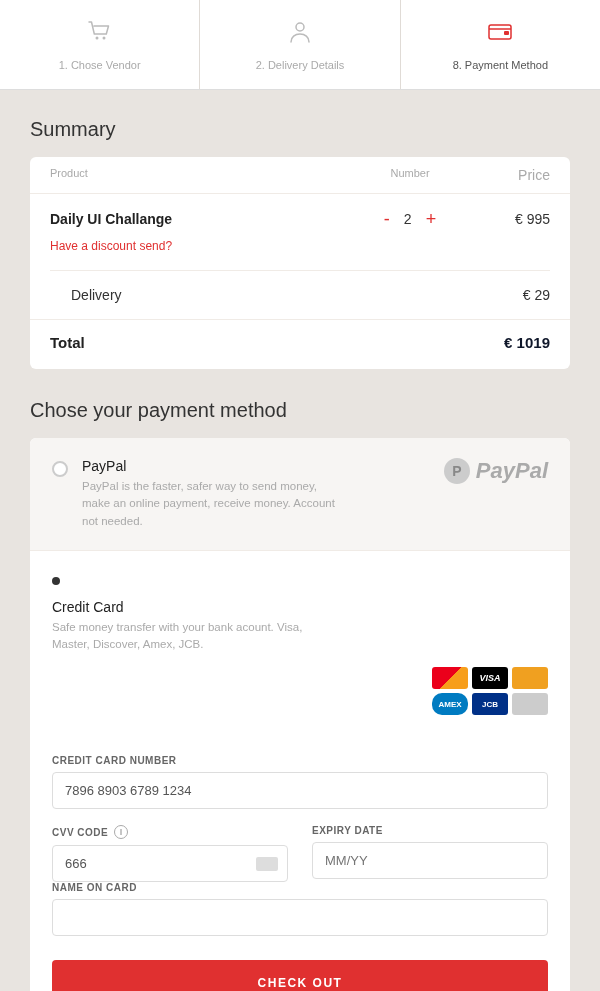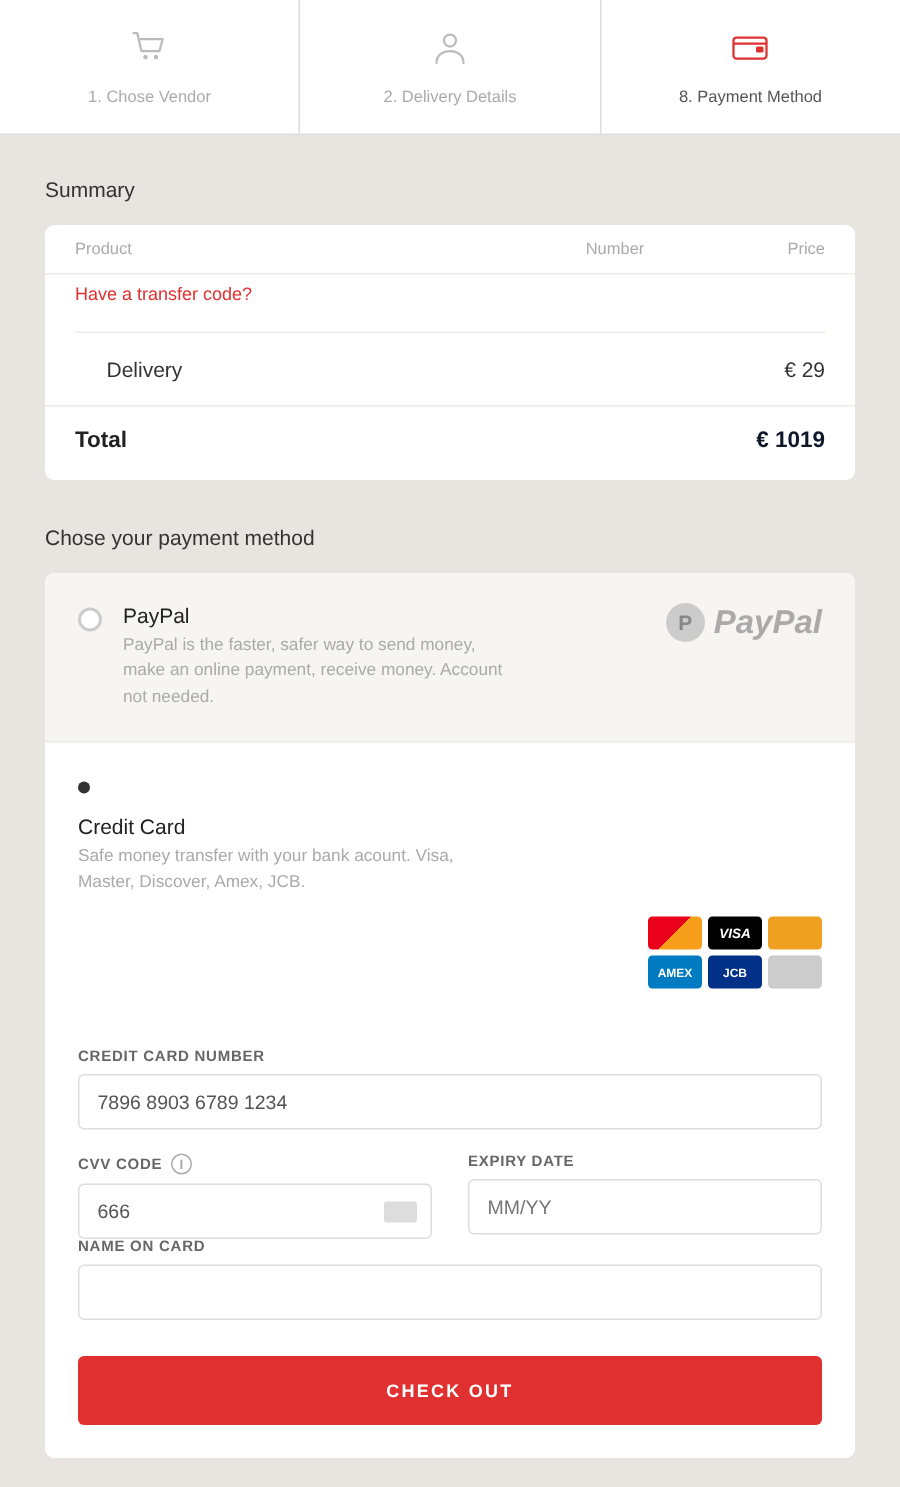--- a/index.html
+++ b/index.html
@@ -44,21 +44,21 @@
     
     .icon-svg { width: 28px; height: 28px; }
 
     
     .main {
       padding: 28px 30px 40px 30px;
     }
 
     
     .section-title {
-      font-size: 14px;
+      font-size: 20px;
       font-weight: 400;
       color: #333;
       margin-bottom: 16px;
     }
 
     
     .card {
       background: #fff;
       border-radius: 6px;
       padding: 0;
@@ -66,21 +66,21 @@
       overflow: hidden;
     }
 
     .table-header {
       display: flex;
       padding: 10px 20px;
       border-bottom: 1px solid #f0ebe6;
     }
     .th-product { flex: 1; font-size: 11px; color: #aaa; }
     .th-number { width: 100px; text-align: center; font-size: 11px; color: #aaa; }
-    .th-price { width: 90px; text-align: right; font-size: 11px; color: #aaa; }
+    .th-price { width: 90px; text-align: right; font-size: 14px; color: #aaa; }
 
     .table-row-item {
       display: flex;
       align-items: center;
       padding: 16px 20px 4px 20px;
     }
     .item-name { flex: 1; font-size: 14px; font-weight: 600; color: #222; }
     .qty-control {
       width: 100px;
       display: flex;
@@ -352,23 +352,32 @@
   <h2 class="section-title">Summary</h2>
 
   <div class="card">
 
     <div class="table-header">
       <span class="th-product">Product</span>
       <span class="th-number">Number</span>
       <span class="th-price">Price</span>
     </div>
 
+    <div class="table-row-item">
+      <span class="item-name">Daily UI Challange</span>
+      <div class="qty-control">
+        <button class="qty-btn">-</button>
+        <span class="qty-value">2</span>
+        <button class="qty-btn">+</button>
+      </div>
+      <span class="item-price">€ 995</span>
+    </div>
 
     <div class="discount-row">
-      <a class="discount-link">Have a transfer code?</a>
+      <a class="discount-link">Have a discount send?</a>
     </div>
 
     <hr class="divider">
 
     <div class="delivery-row">
       <span class="delivery-label">Delivery</span>
       <span class="delivery-price">€ 29</span>
     </div>
 
     <div class="total-row">
@@ -396,21 +405,21 @@
     <div class="payment-option" style="border-bottom: none; flex-direction: column;">
       <div class="radio-dot"></div>
       <div class="payment-text">
         <div class="payment-name">Credit Card</div>
         <div class="payment-desc">Safe money transfer with your bank acount. Visa, Master, Discover, Amex, JCB.</div>
       </div>
       <div class="card-icons">
         <div class="card-icon-item ci-master"></div>
         <div class="card-icon-item ci-visa" style="font-size:9px;font-style:italic;">VISA</div>
         <div class="card-icon-item" style="background:#f0a020;"></div>
-        <div class="card-icon-item ci-amex" style="font-size:8px;">AMEX</div>
+        <div class="card-icon-item ci-amex" style="font-size:8px;border-radius:10px;">AMEX</div>
         <div class="card-icon-item ci-jcb" style="font-size:8px;">JCB</div>
         <div class="card-icon-item" style="background:#ccc;"></div>
       </div>
     </div>
 
     <div class="form-area">
 
       
       <div class="form-group">
         <label class="form-label">CREDIT CARD NUMBER</label>

